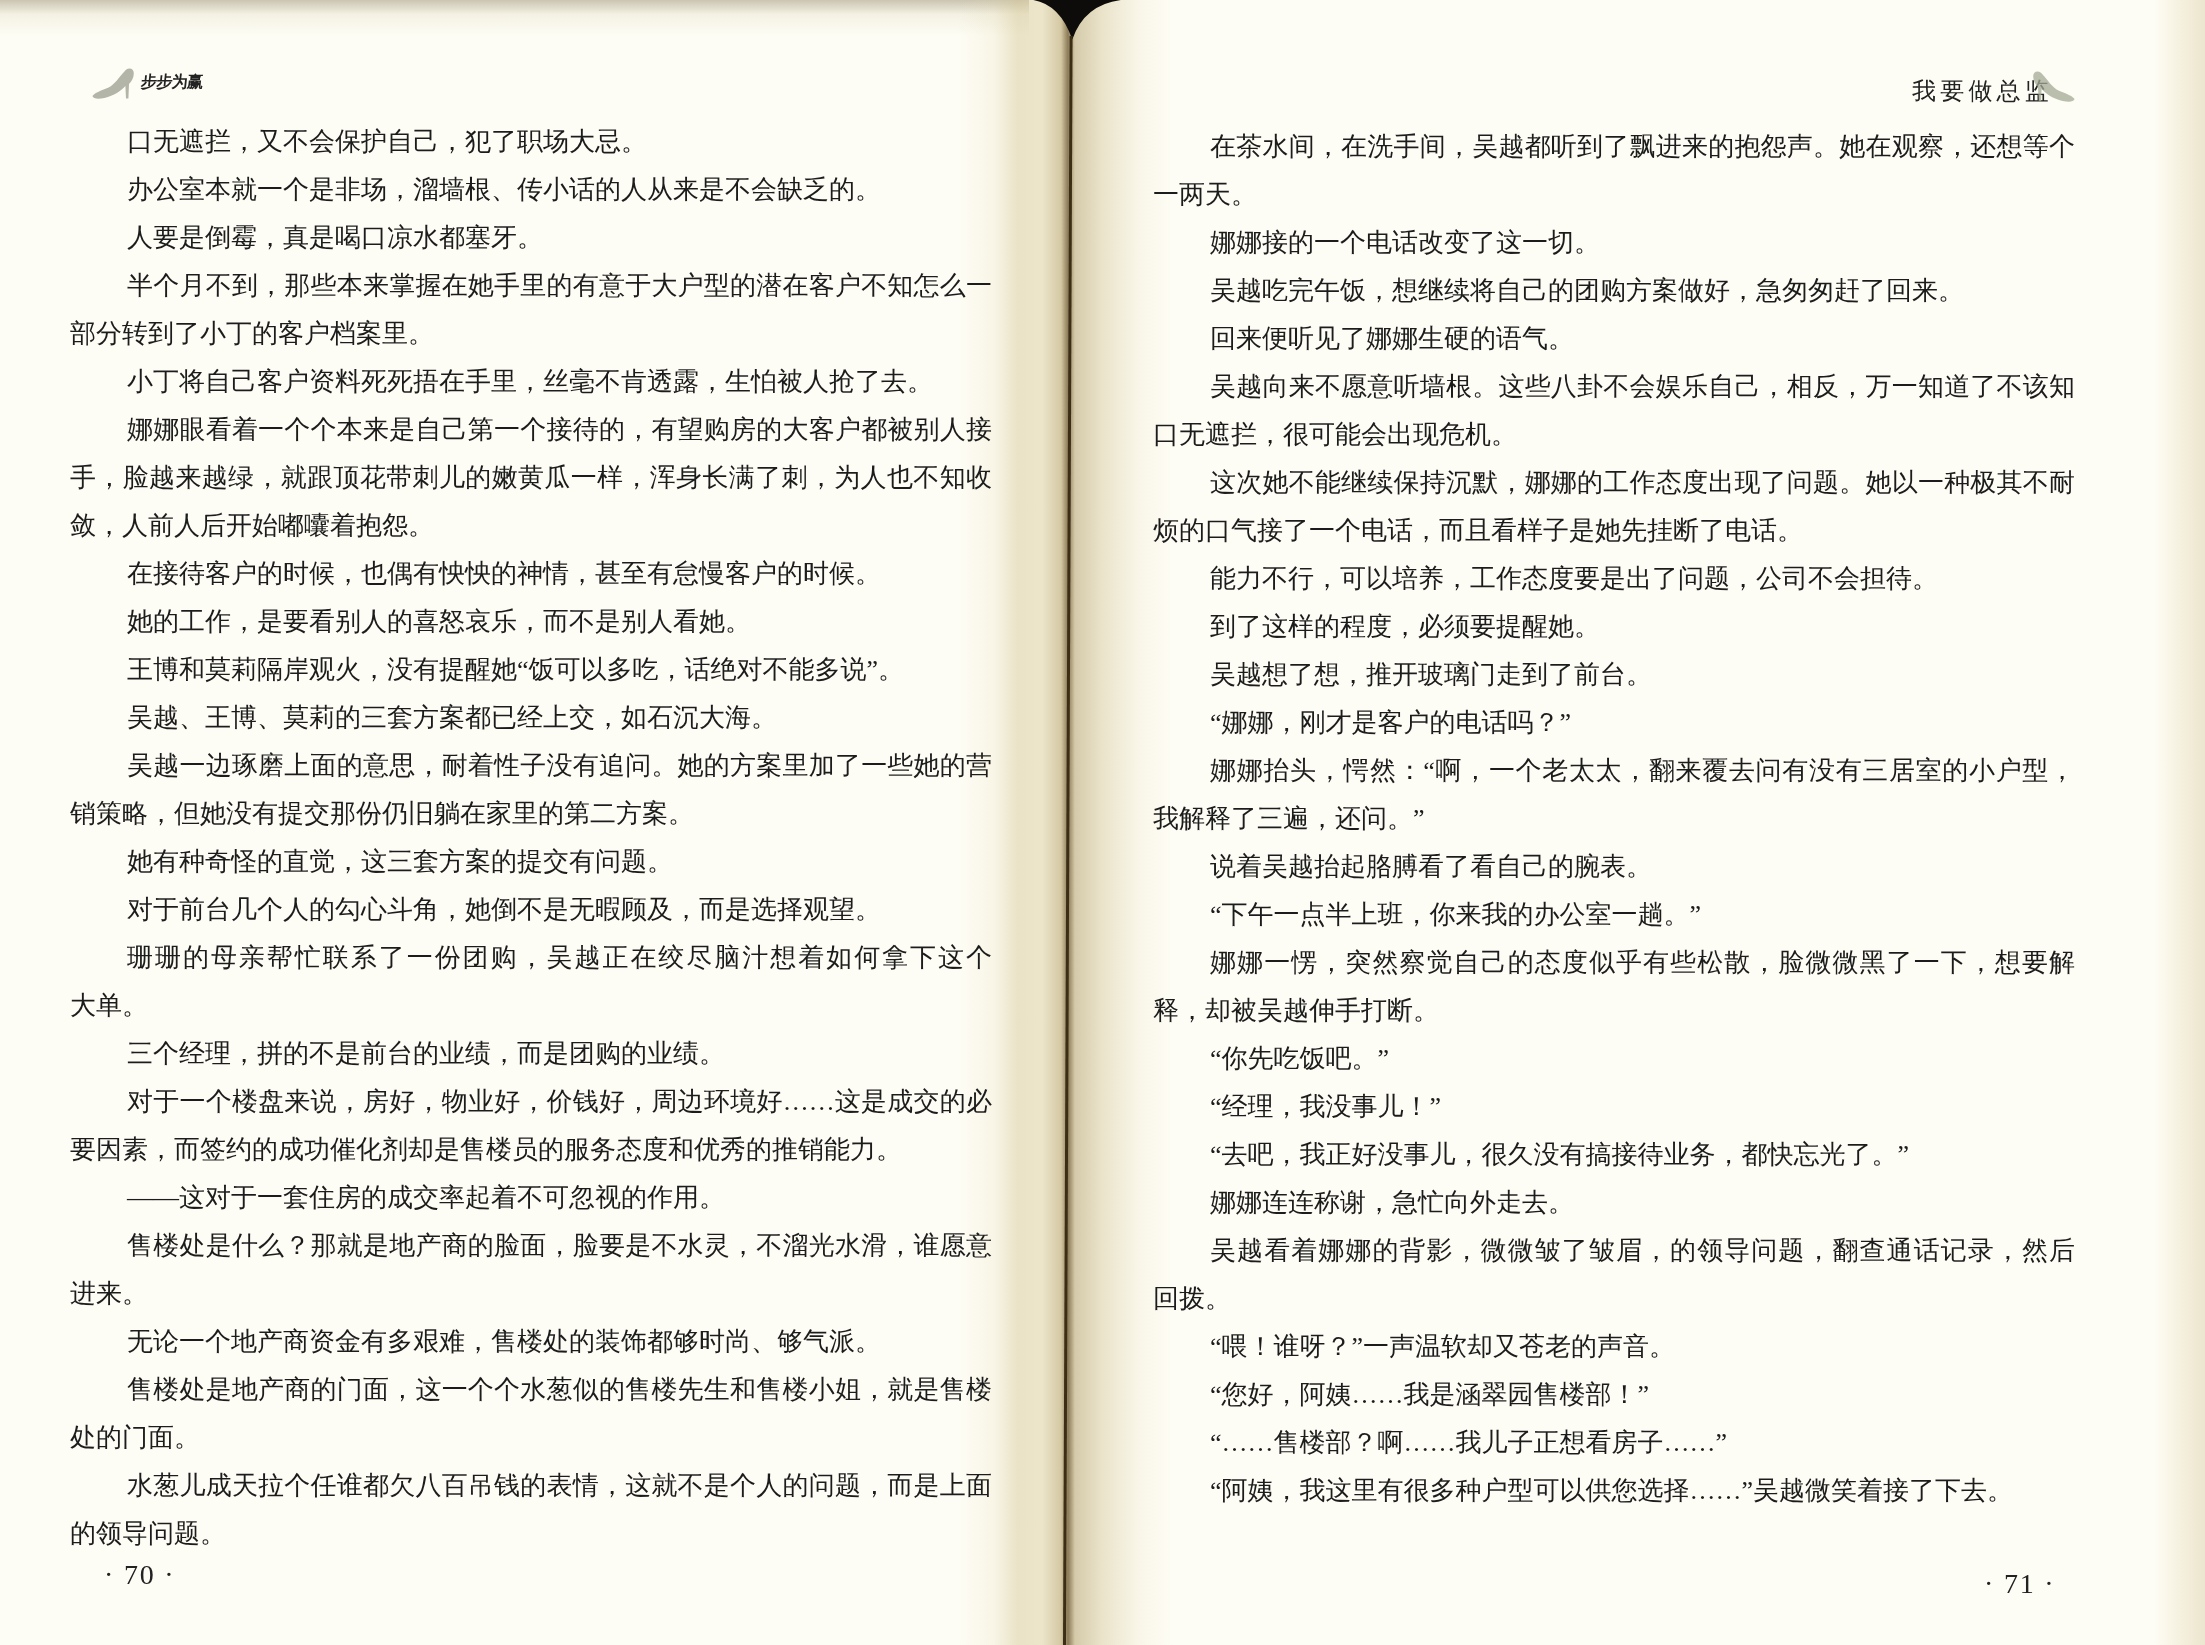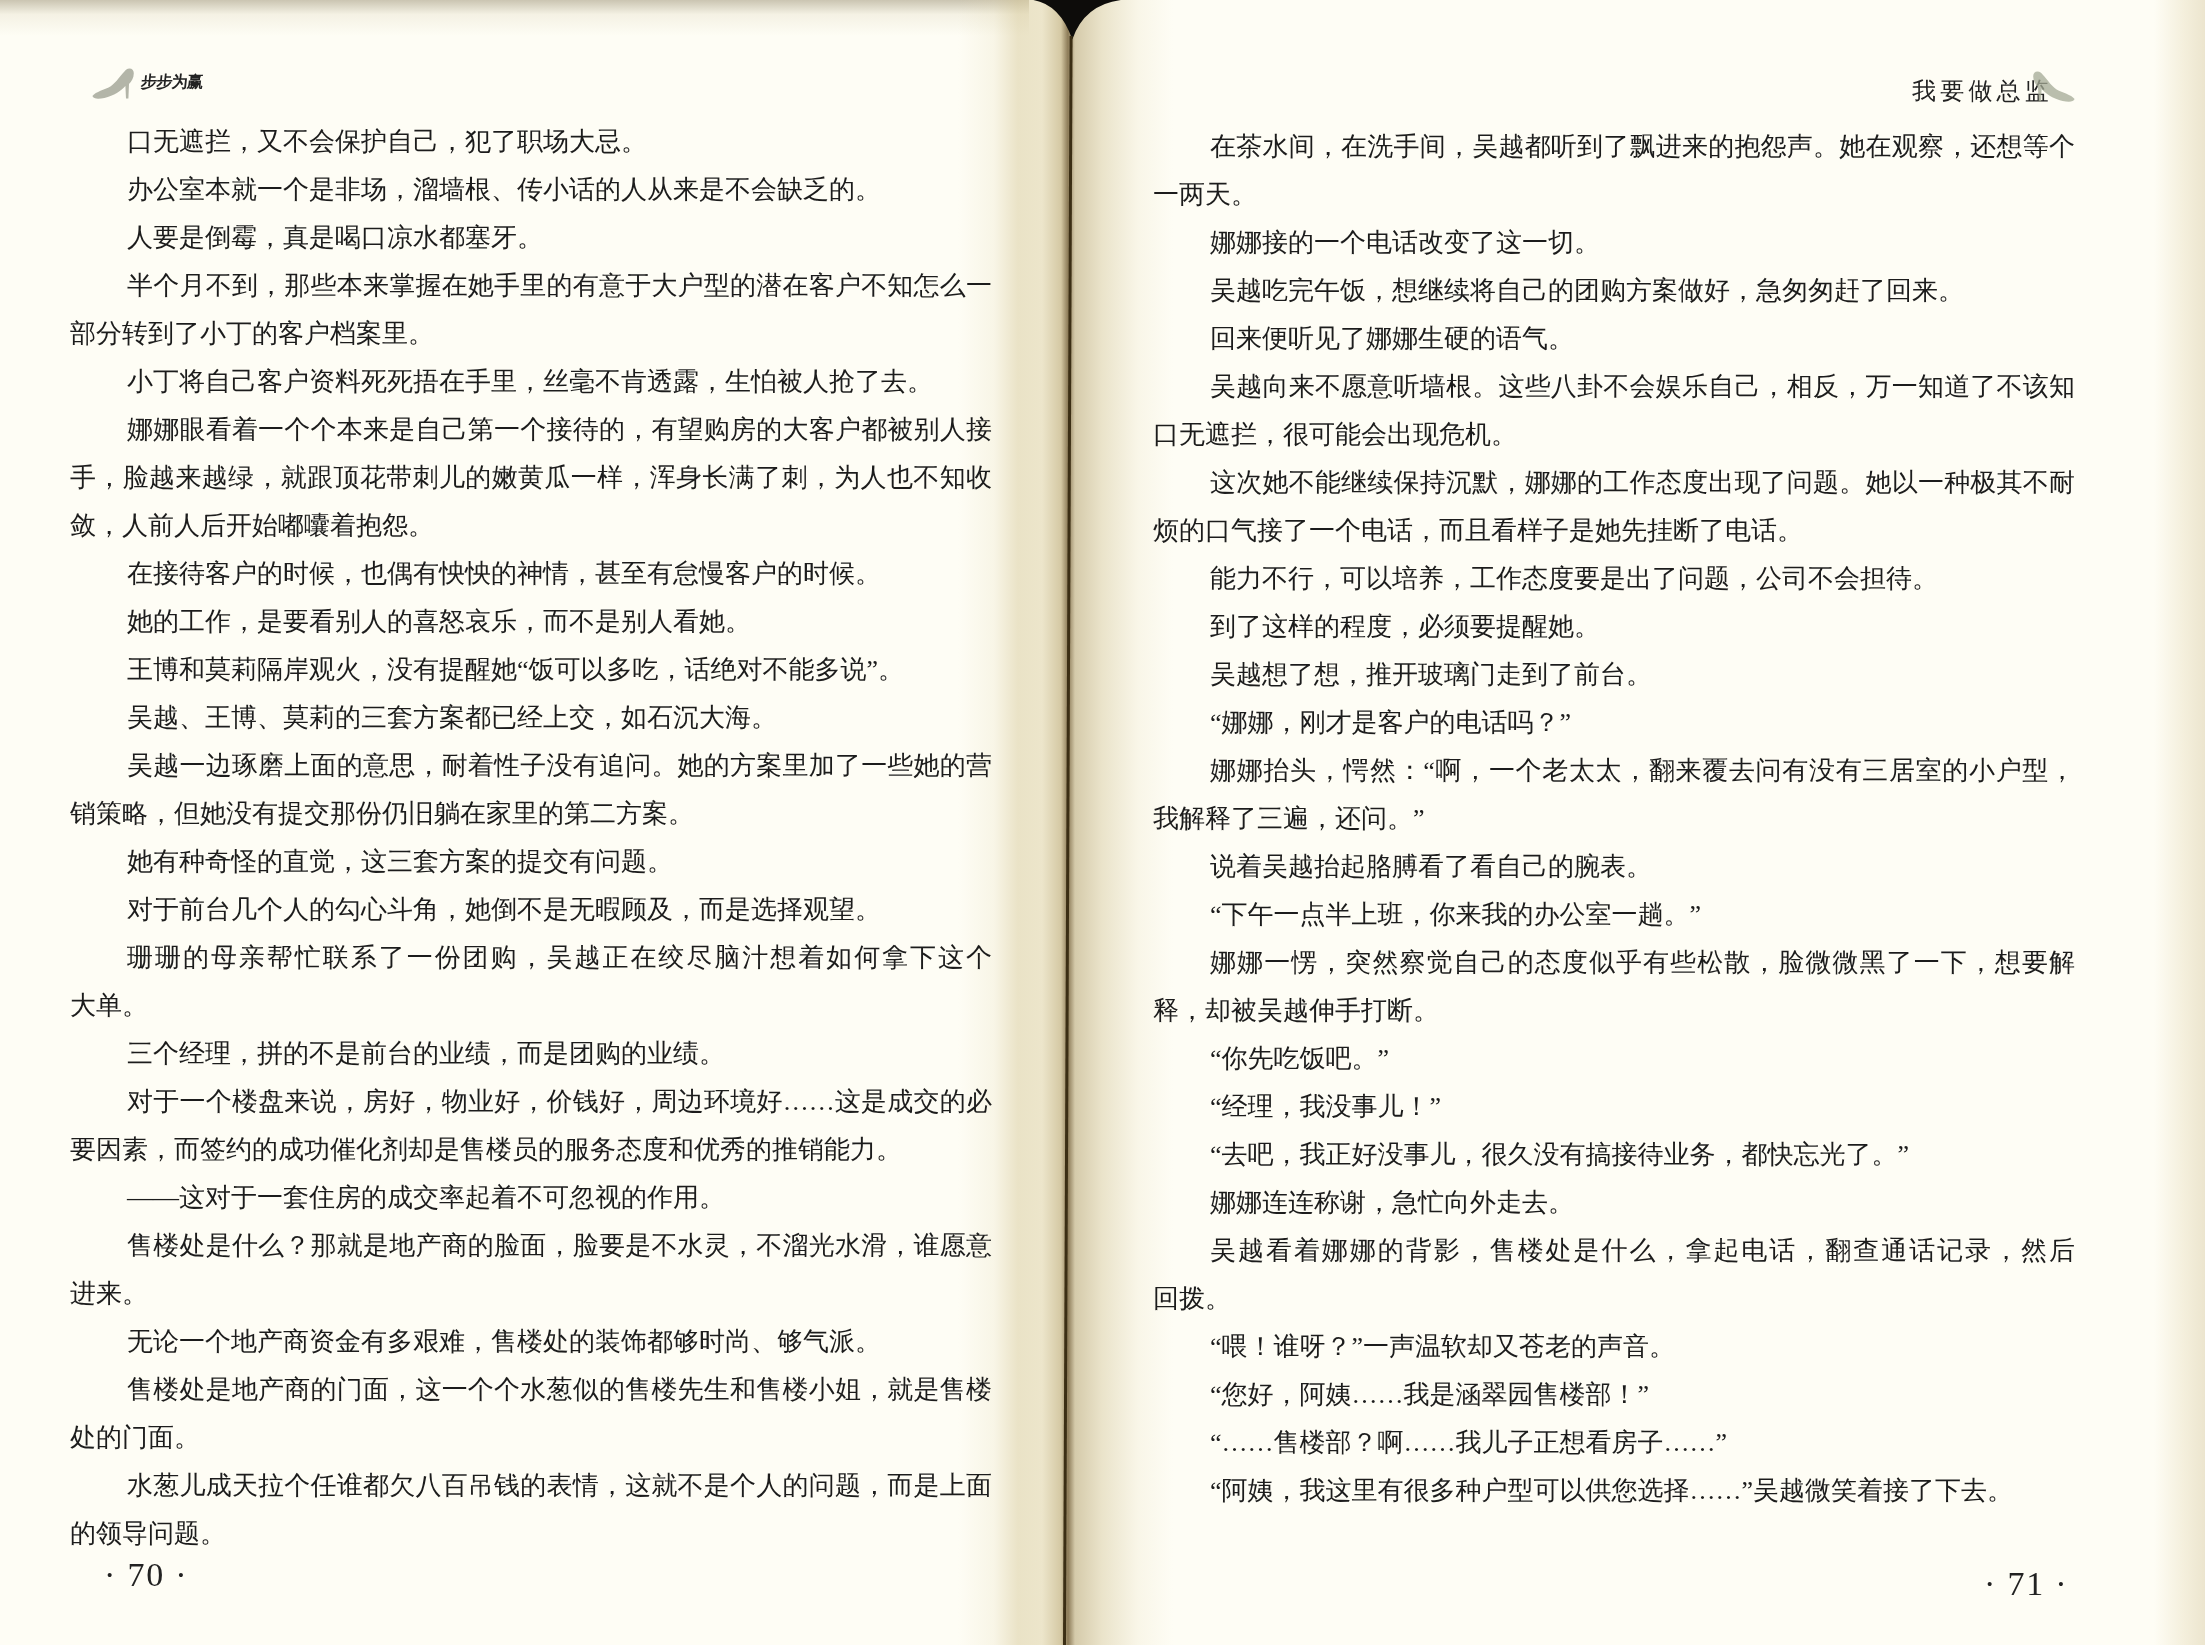--- a/index.html
+++ b/index.html
@@ -45,21 +45,21 @@
 
   
   .text-block { position: absolute; width: 922px; font-size: 26px; }
   .text-block.l { left: 70px; top: 118px; }
   .text-block.r { left: 1153px; top: 123px; }
   .ln { height: 48px; line-height: 48px; overflow: hidden; text-align: left; white-space: nowrap; }
   .text-block.r .ln { height: 48px; line-height: 48px; }
   .ln.in { padding-left: 57px; }
   .ln.j { text-align: justify; text-align-last: justify; white-space: normal; }
 
-  .page-number { position: absolute; font-size: 34px; line-height: 27.5px; letter-spacing: 1.8px; color: #222; white-space: nowrap; }
+  .page-number { position: absolute; font-size: 28px; line-height: 27.5px; letter-spacing: 1.8px; color: #222; white-space: nowrap; }
   .page-number.l { left: 104px; top: 1561px; }
   .page-number.r { left: 1984px; top: 1570px; }
 </style>
 </head>
 <body>
 
 <div class="spread">
 
   <div class="top-shade"></div>
   <div class="gutter-shade"></div>
@@ -140,21 +140,21 @@
       <div class="ln in j">娜娜抬头，愕然：“啊，一个老太太，翻来覆去问有没有三居室的小户型，</div>
       <div class="ln">我解释了三遍，还问。”</div>
       <div class="ln in">说着吴越抬起胳膊看了看自己的腕表。</div>
       <div class="ln in">“下午一点半上班，你来我的办公室一趟。”</div>
       <div class="ln in j">娜娜一愣，突然察觉自己的态度似乎有些松散，脸微微黑了一下，想要解</div>
       <div class="ln">释，却被吴越伸手打断。</div>
       <div class="ln in">“你先吃饭吧。”</div>
       <div class="ln in">“经理，我没事儿！”</div>
       <div class="ln in">“去吧，我正好没事儿，很久没有搞接待业务，都快忘光了。”</div>
       <div class="ln in">娜娜连连称谢，急忙向外走去。</div>
-      <div class="ln in j">吴越看着娜娜的背影，售楼处是什么，拿起电话，翻查通话记录，然后</div>
+      <div class="ln in j">吴越看着娜娜的背影，微微皱了皱眉，的领导问题，翻查通话记录，然后</div>
       <div class="ln">回拨。</div>
       <div class="ln in">“喂！谁呀？”一声温软却又苍老的声音。</div>
       <div class="ln in">“您好，阿姨……我是涵翠园售楼部！”</div>
       <div class="ln in">“……售楼部？啊……我儿子正想看房子……”</div>
       <div class="ln in">“阿姨，我这里有很多种户型可以供您选择……”吴越微笑着接了下去。</div>
     </div>
 
     <div class="page-number r">· 71 ·</div>
   </div>
 

